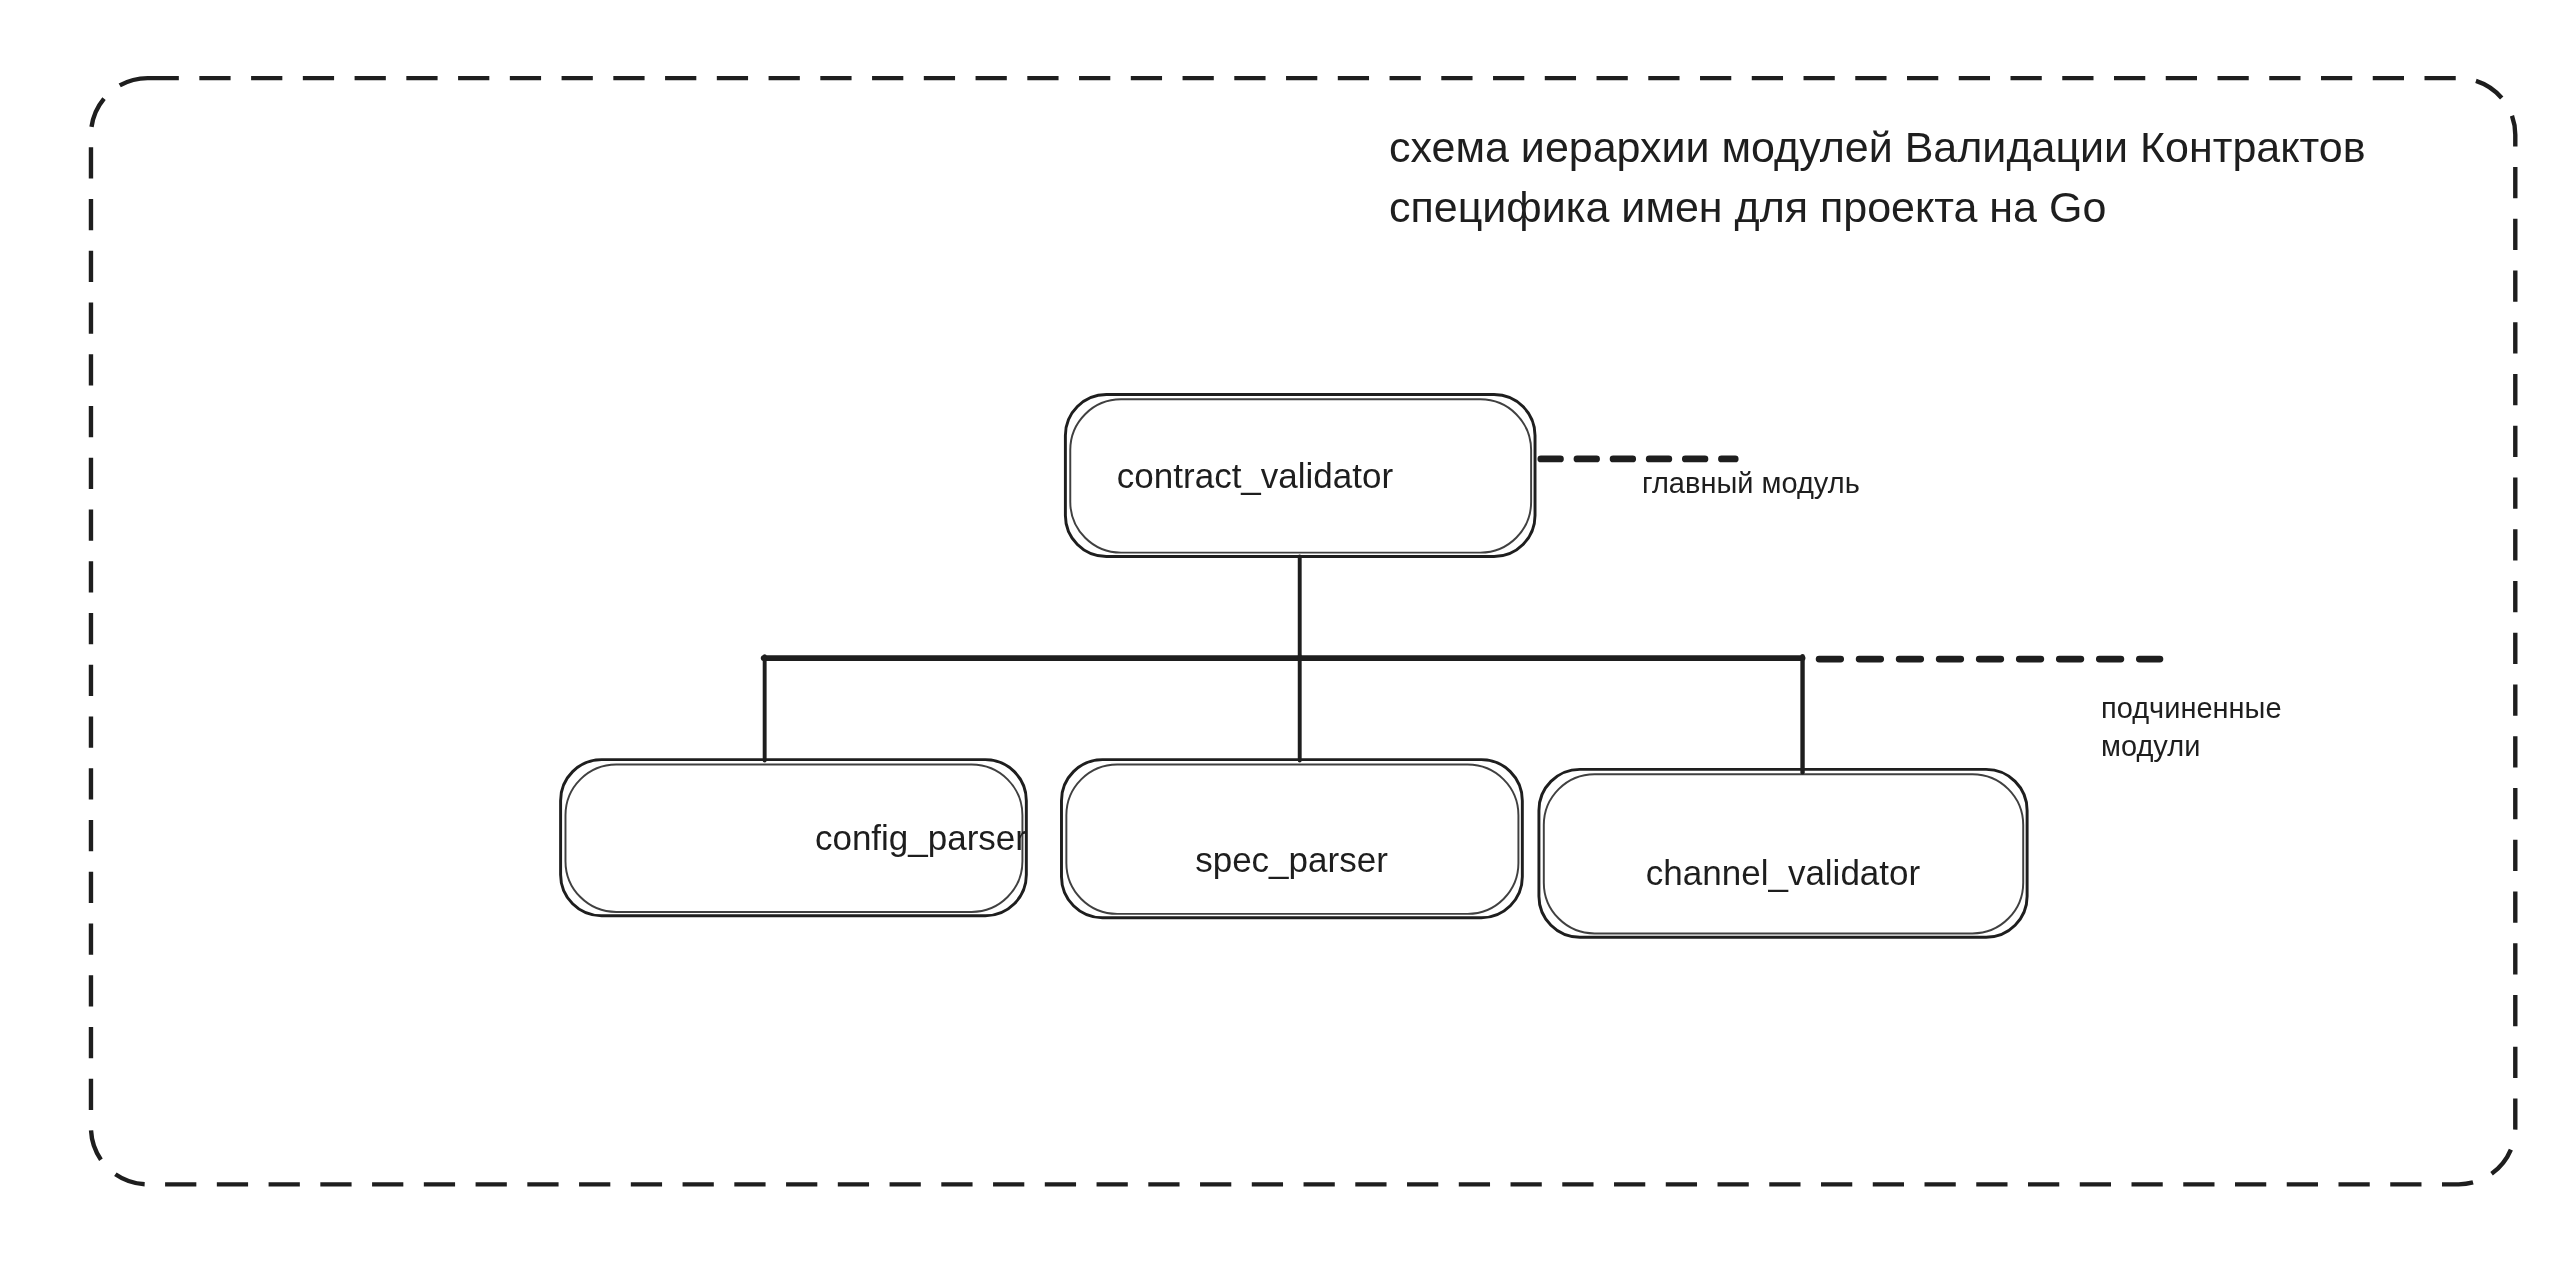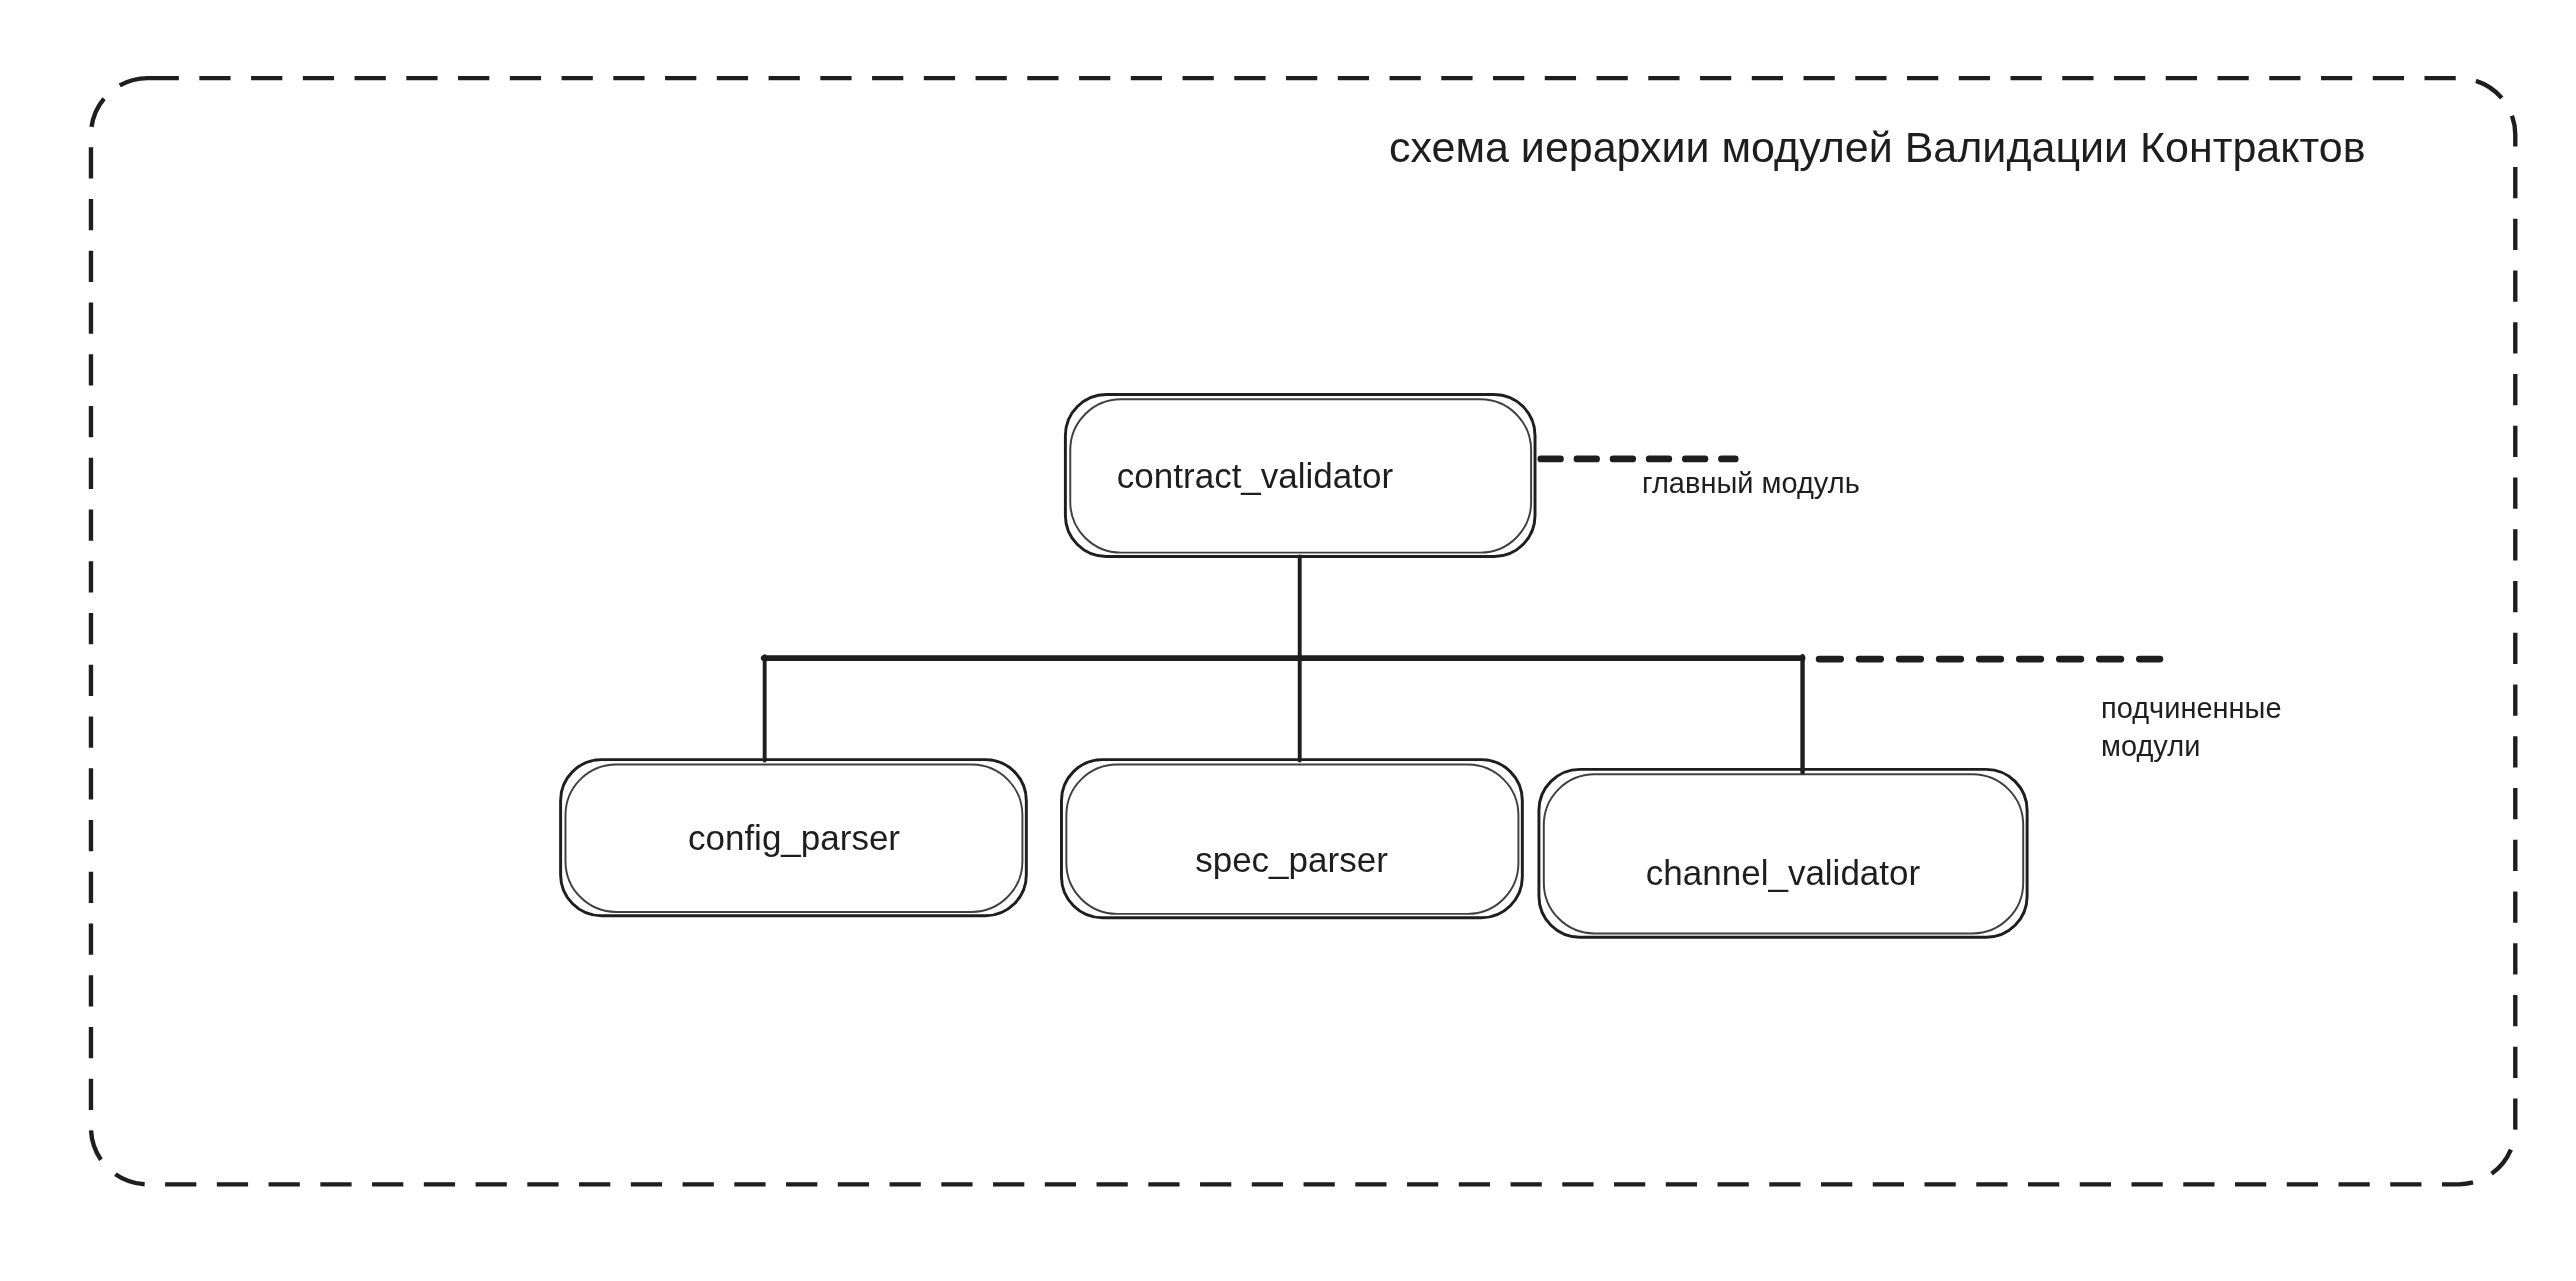--- a/index.html
+++ b/index.html
@@ -36,21 +36,21 @@
   .node-label {
     position: absolute;
     display: flex;
     align-items: center;
     justify-content: center;
     font-size: 35px;
     color: #1e1e1e;
     white-space: nowrap;
   }
   .node-root     { left: 1020px; top: 395px; width: 470px; height: 162px; }
-  .node-config   { left:  561px; top: 760px; width: 466px; height: 156px; }
+  .node-config   { left:  561px; top: 760px; width: 466px; height: 156px; justify-content: flex-end; }
   .node-spec     { left: 1061px; top: 760px; width: 461px; height: 200px; }
   .node-channel  { left: 1539px; top: 769px; width: 488px; height: 208px; }
   .annotation {
     position: absolute;
     font-size: 29px;
     line-height: 38px;
     color: #1e1e1e;
     white-space: nowrap;
   }
   .annot-main { left: 1642px; top: 464px; }
@@ -93,20 +93,21 @@
     </g>
 
     <g stroke="#1e1e1e" fill="none" stroke-linecap="round">
       <path d="M1578 470 H1777" stroke-width="7" stroke-dasharray="20 17"></path>
       <path d="M1863 675 H2212" stroke-width="7" stroke-dasharray="22 19"></path>
     </g>
   </svg>
 
   <div class="title-block">
     <div>схема иерархии модулей Валидации Контрактов</div>
+    <div>специфика имен для проекта на Go</div>
   </div>
 
   <div class="node-label node-root">
     <span>contract_validator</span>
   </div>
   <div class="node-label node-config">
     <span>config_parser</span>
   </div>
   <div class="node-label node-spec">
     <span>spec_parser</span>

